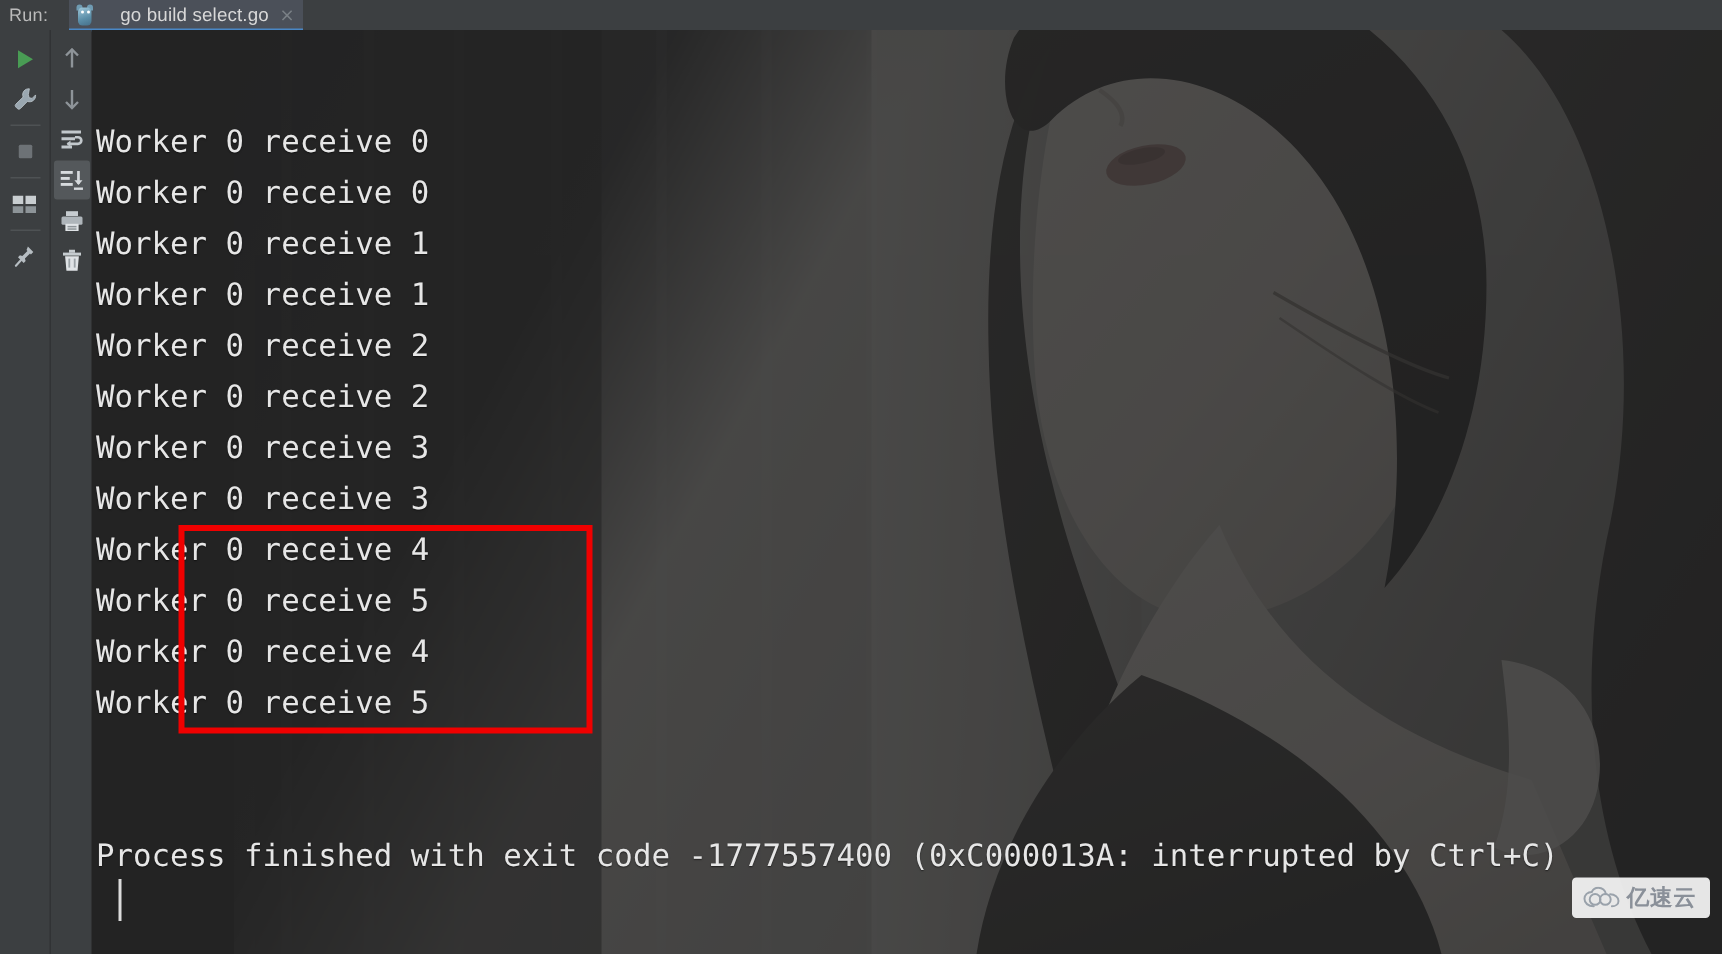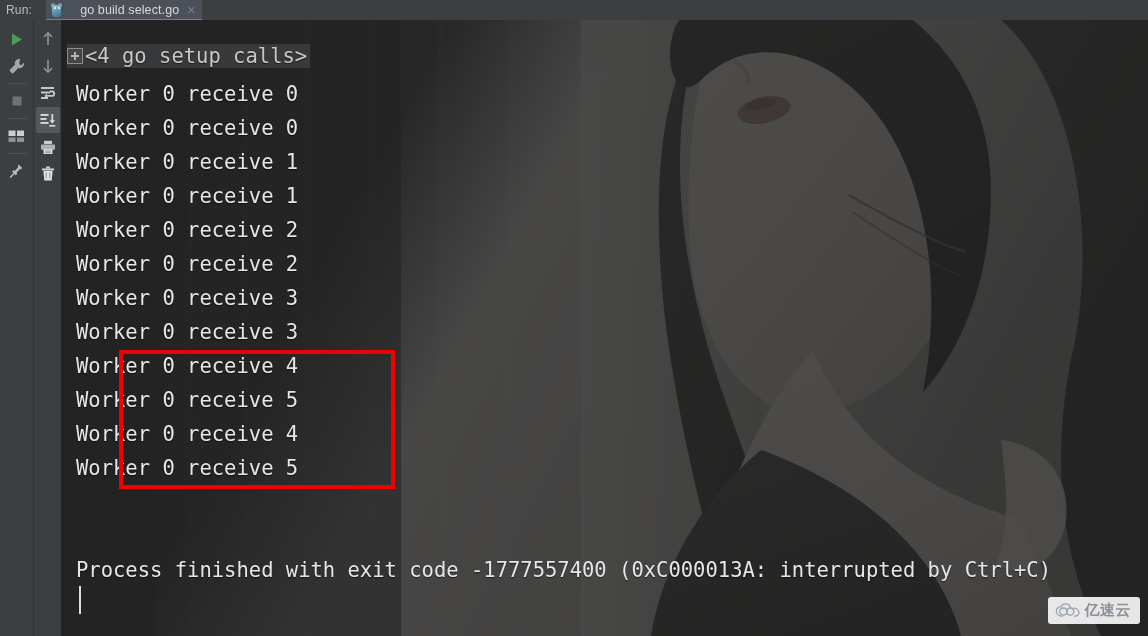--- a/index.html
+++ b/index.html
@@ -71,21 +71,21 @@
   }
   
   #bg-photo{
     position:absolute;left:0;top:0;width:1087px;height:616px;
     opacity:.30;filter:saturate(.55) brightness(.95);
   }
 
   #console-scroll{position:absolute;inset:0;}
 
   .line{
-    position:absolute;left:15px;
+    position:absolute;left:3px;
     font-family:"DejaVu Sans Mono", monospace;
     font-size:20.5px;color:#e6e6e6;white-space:pre;letter-spacing:0px;
     text-shadow:0 1px 1px rgba(0,0,0,.55);
   }
   .line.fold{
     left:6px;display:flex;align-items:center;
     background:rgba(58,60,62,.88);padding:0 3px 0 0;
   }
   .fold-marker{
     display:inline-block;width:14px;height:14px;margin-right:2px;
@@ -100,21 +100,21 @@
     position:absolute;left:58px;top:330px;width:276px;height:139px;
     border:4px solid #f00000;box-sizing:border-box;
   }
 
   #caret{
     position:absolute;left:18px;top:566px;width:2px;height:28px;background:#dcdcdc;
   }
 
   
   #watermark{
-    position:absolute;right:8px;bottom:12px;
+    position:absolute;right:8px;bottom:24px;
     display:flex;align-items:center;gap:4px;
     background:rgba(245,245,245,.93);border-radius:3px;padding:4px 9px 4px 7px;
   }
   #watermark .wm-text{
     color:#8a9099;font-size:15px;font-weight:bold;
     font-family:"DejaVu Sans", sans-serif;letter-spacing:.5px;
   }
 </style>
 </head>
 <body>
@@ -309,24 +309,20 @@
           <line x1="520" y1="0" x2="520" y2="616"></line>
         </g>
 
         <rect x="0" y="0" width="1087" height="616" fill="#101010" opacity=".30"></rect>
         <rect x="0" y="0" width="340" height="616" fill="#101010" opacity=".55"></rect>
       </svg>
     </div>
 
     <div id="console-scroll">
 
-      <div class="line fold" style="top:24px;">
-        <span class="fold-marker"></span>
-        <span class="fold-text">&lt;4 go setup calls&gt;</span>
-      </div>
 
       <div class="line" style="top:62px;">Worker 0 receive 0</div>
       <div class="line" style="top:96px;">Worker 0 receive 0</div>
       <div class="line" style="top:130px;">Worker 0 receive 1</div>
       <div class="line" style="top:164px;">Worker 0 receive 1</div>
       <div class="line" style="top:198px;">Worker 0 receive 2</div>
       <div class="line" style="top:232px;">Worker 0 receive 2</div>
       <div class="line" style="top:266px;">Worker 0 receive 3</div>
       <div class="line" style="top:300px;">Worker 0 receive 3</div>
       <div class="line" style="top:334px;">Worker 0 receive 4</div>

